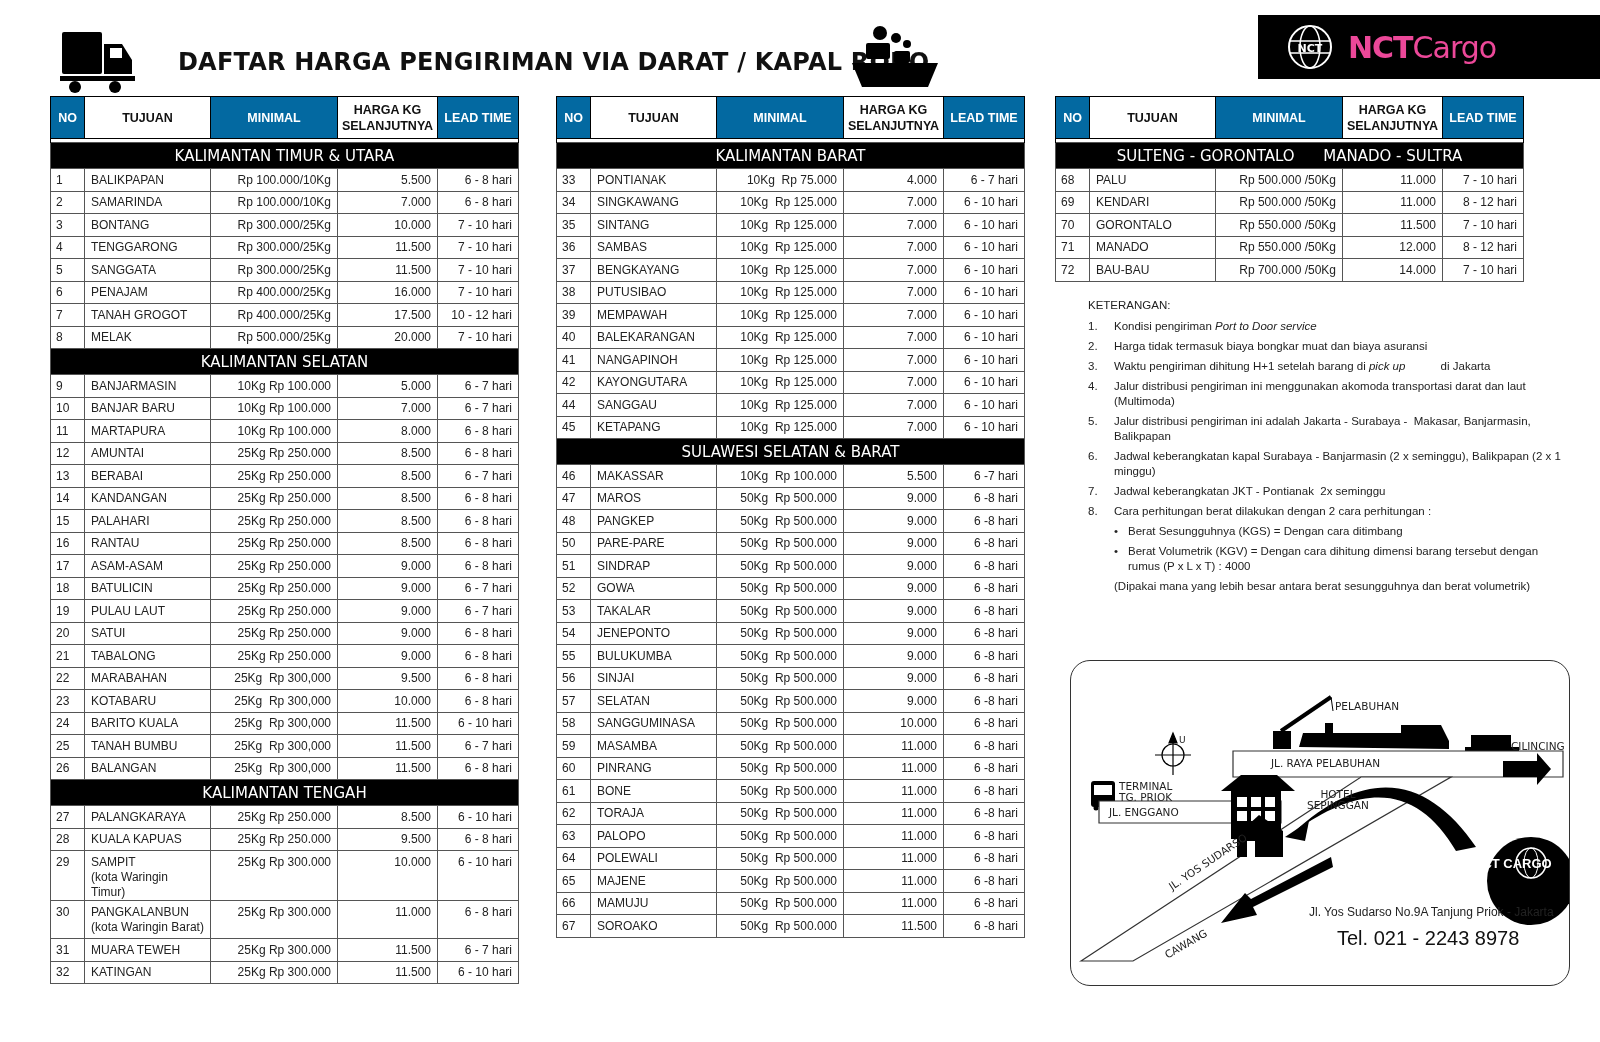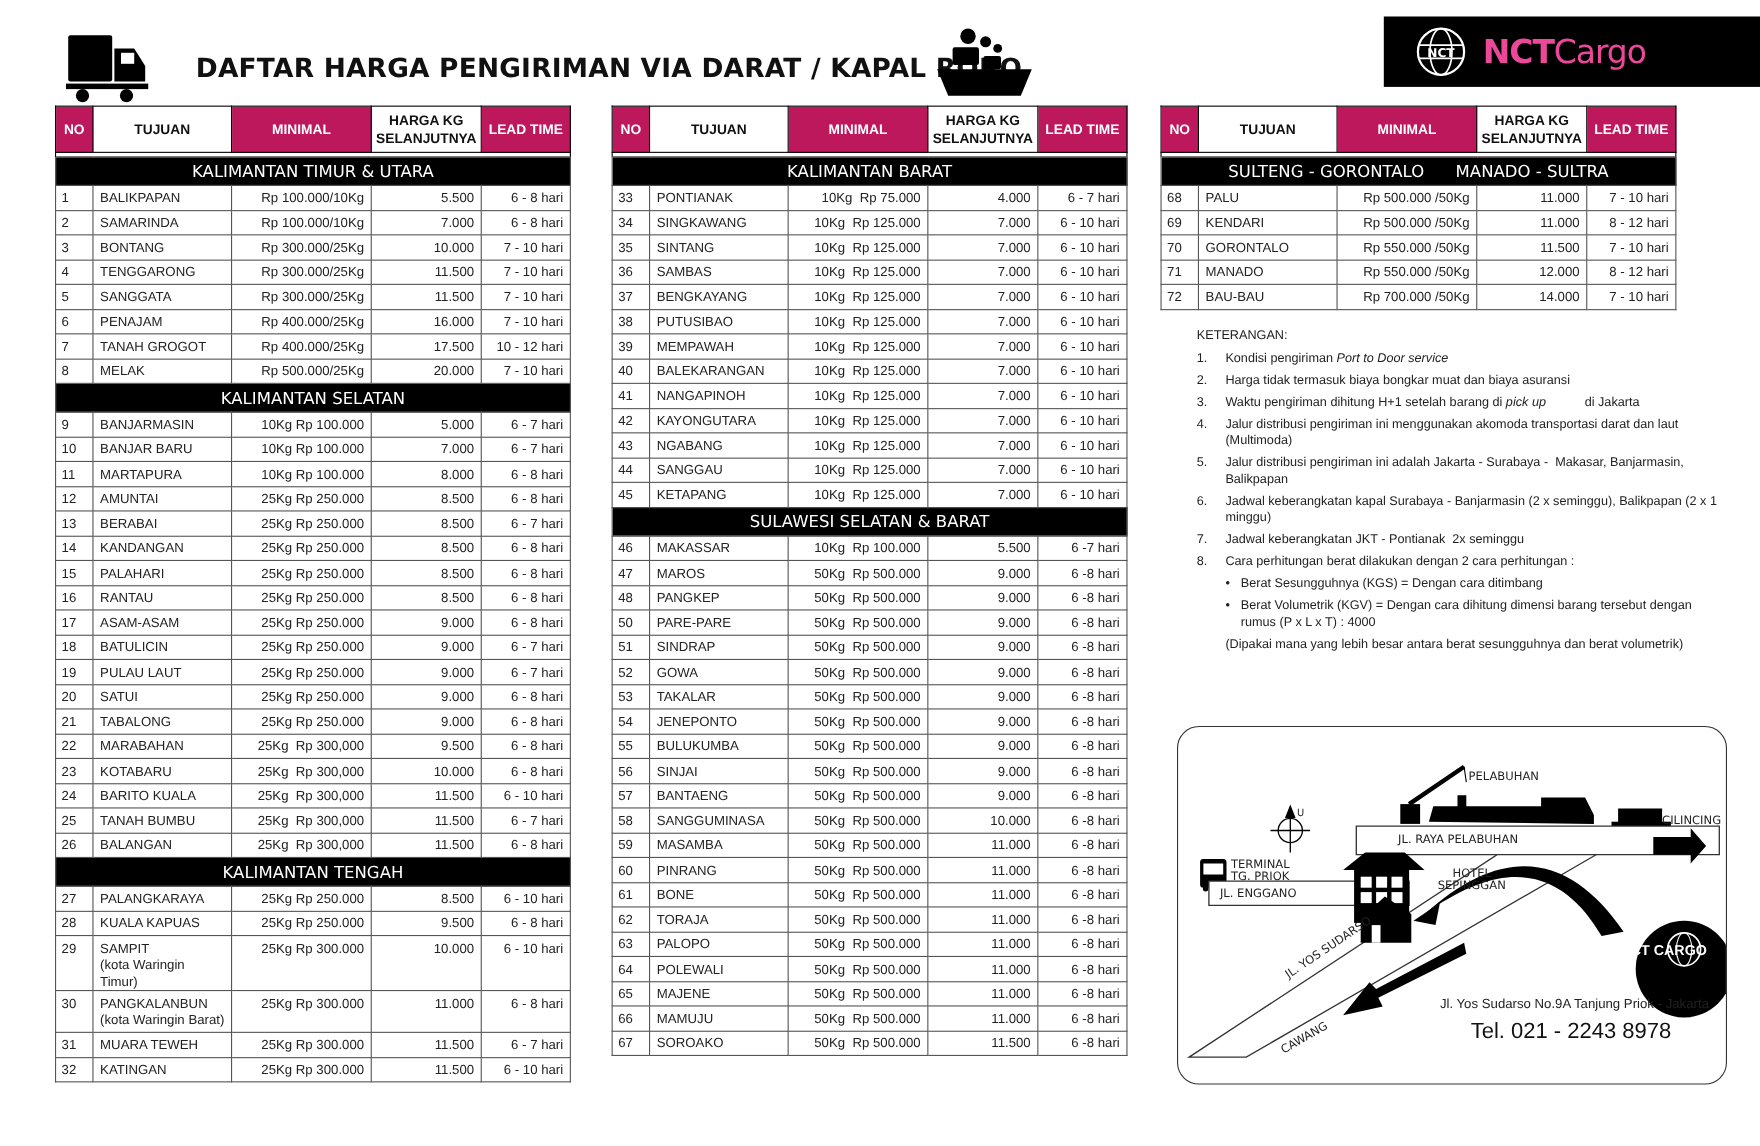--- a/index.html
+++ b/index.html
@@ -10,21 +10,21 @@
   .page-title { position: absolute; left: 178px; top: 48px; font-size: 24px; font-weight: bold; letter-spacing: 0.2px; color: #111; font-family: "DejaVu Sans", sans-serif; }
   .ship { position: absolute; left: 850px; top: 25px; width: 90px; height: 64px; }
 
   .logo-box { position: absolute; left: 1258px; top: 15px; width: 342px; height: 64px; background: #000; display: flex; align-items: center; padding-left: 28px; }
   .logo-globe { width: 48px; height: 48px; margin-right: 14px; }
   .logo-text { color: #ec4899; font-size: 30px; font-family: "DejaVu Sans", sans-serif; letter-spacing: -1px; }
   .logo-text b { font-weight: bold; }
 
   table.rates { position: absolute; border-collapse: collapse; font-size: 12px; table-layout: fixed; }
   table.rates th { height: 42px; font-size: 12.5px; font-weight: bold; text-align: center; vertical-align: middle; line-height: 16px; border: 1px solid #000; }
-  th.dark { background: #be185d; color: #fff; }
+  th.dark { background: #0369a1; color: #fff; }
   th.light { background: #fff; color: #111; border: 2px solid #000; }
   table.rates tr.gap td { height: 4px; padding: 0; background: #fff; border: none; border-left: 1px solid #000; border-right: 1px solid #000; }
   table.rates tr.section td { background: #000; color: #fff; text-align: center; font-size: 15px; height: 26px; padding: 0; font-family: "DejaVu Sans", sans-serif; }
   table.rates td { border: 1px solid #555; height: 22.5px; padding: 0 6px; white-space: nowrap; color: #222; font-size: 12px; }
   table.rates td.no { padding-left: 5px; }
   table.rates td.min, table.rates td.price, table.rates td.lead { text-align: right; }
   table.rates td.multi { white-space: normal; line-height: 15px; vertical-align: top; padding-top: 4px; height: 38px; }
 
   .notes { position: absolute; left: 1088px; top: 298px; width: 480px; font-size: 11.5px; color: #222; line-height: 15px; }
   .notes .heading { margin-bottom: 6px; }
@@ -419,27 +419,20 @@
         <td class="lead">6 - 10 hari</td>
       </tr>
       <tr>
         <td class="no">42</td>
         <td class="tujuan">KAYONGUTARA</td>
         <td class="min" style="white-space:pre">10Kg  Rp 125.000</td>
         <td class="price">7.000</td>
         <td class="lead">6 - 10 hari</td>
       </tr>
       <tr>
-        <td class="no">43</td>
-        <td class="tujuan">NGABANG</td>
-        <td class="min" style="white-space:pre">10Kg  Rp 125.000</td>
-        <td class="price">7.000</td>
-        <td class="lead">6 - 10 hari</td>
-      </tr>
-      <tr>
         <td class="no">44</td>
         <td class="tujuan">SANGGAU</td>
         <td class="min" style="white-space:pre">10Kg  Rp 125.000</td>
         <td class="price">7.000</td>
         <td class="lead">6 - 10 hari</td>
       </tr>
       <tr>
         <td class="no">45</td>
         <td class="tujuan">KETAPANG</td>
         <td class="min" style="white-space:pre">10Kg  Rp 125.000</td>
@@ -514,21 +507,21 @@
       </tr>
       <tr>
         <td class="no">56</td>
         <td class="tujuan">SINJAI</td>
         <td class="min" style="white-space:pre">50Kg  Rp 500.000</td>
         <td class="price">9.000</td>
         <td class="lead">6 -8 hari</td>
       </tr>
       <tr>
         <td class="no">57</td>
-        <td class="tujuan">BANTAENG</td>
+        <td class="tujuan">SELATAN</td>
         <td class="min" style="white-space:pre">50Kg  Rp 500.000</td>
         <td class="price">9.000</td>
         <td class="lead">6 -8 hari</td>
       </tr>
       <tr>
         <td class="no">58</td>
         <td class="tujuan">SANGGUMINASA</td>
         <td class="min" style="white-space:pre">50Kg  Rp 500.000</td>
         <td class="price">10.000</td>
         <td class="lead">6 -8 hari</td>

